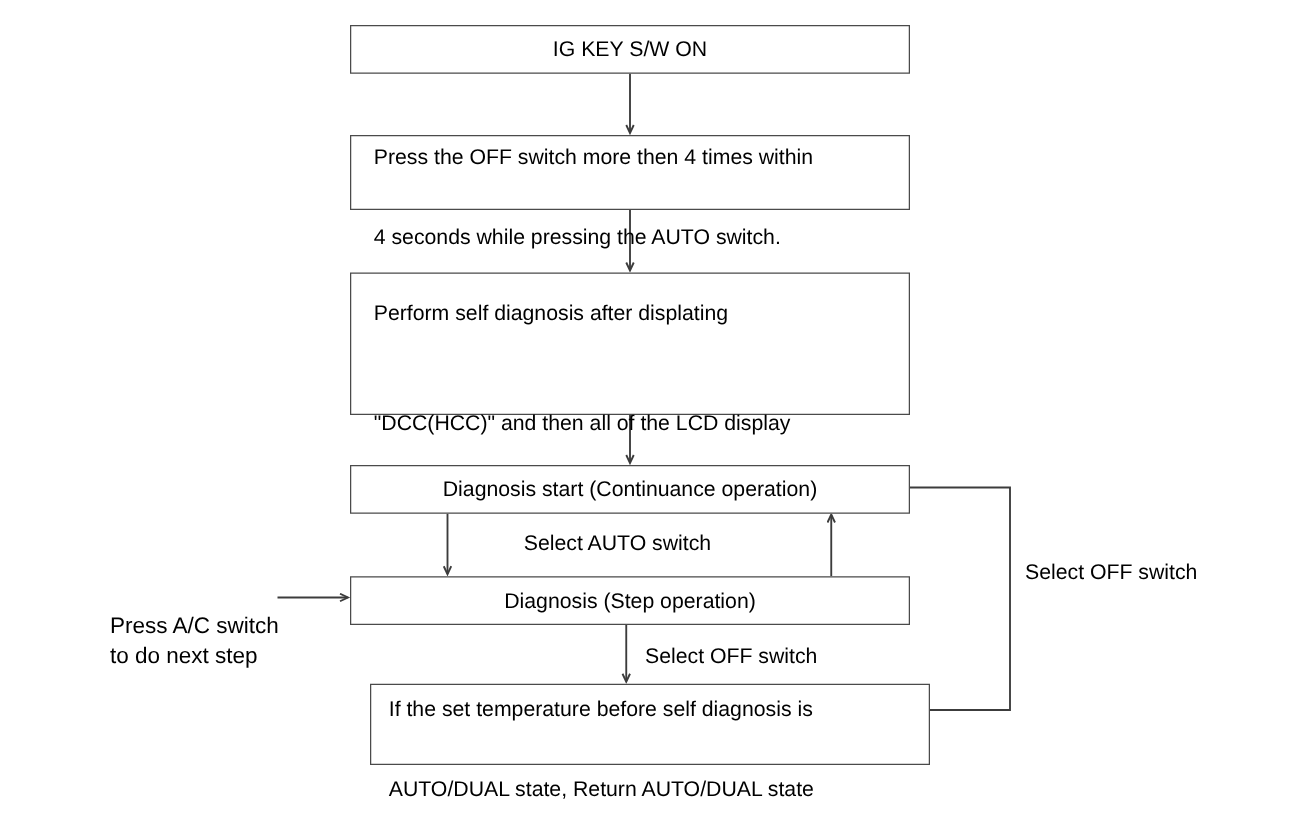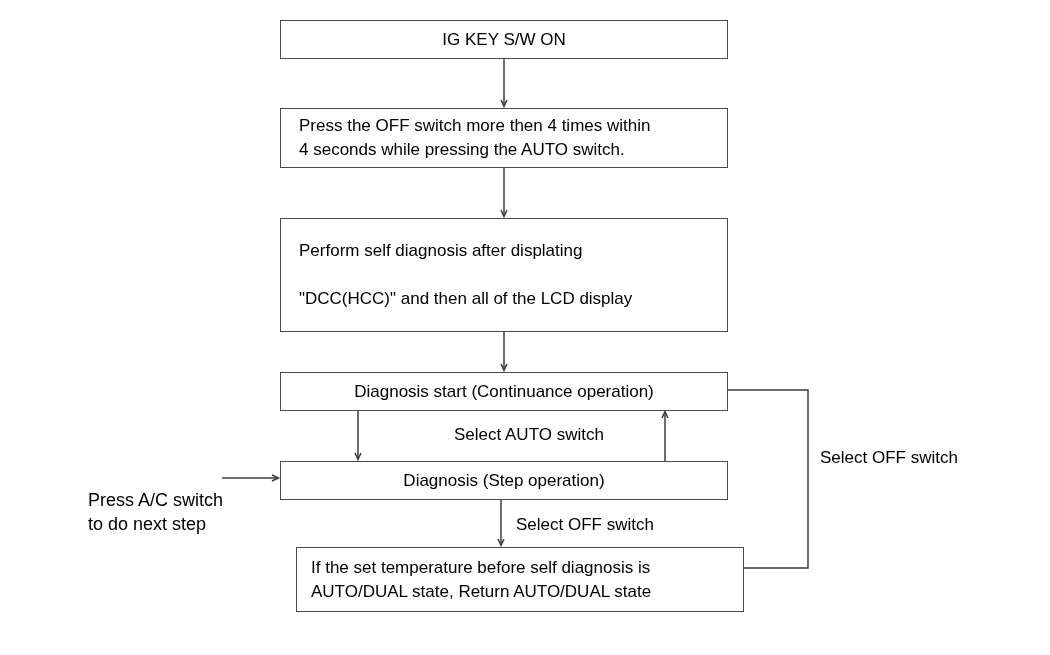--- a/index.html
+++ b/index.html
@@ -37,20 +37,21 @@
   .node.left {
     align-items: flex-start;
     text-align: left;
   }
   .node .line {
     white-space: pre;
     display: block;
   }
   .node.left .line {
     padding-left: 18px;
+    margin-top: 40px;
   }
   .edge-label {
     position: absolute;
     font-size: 17px;
     line-height: 22px;
     color: #000000;
     white-space: pre;
   }
   .side-note {
     position: absolute;
@@ -124,21 +125,21 @@
 
   <div class="node center" style="left:280px; top:372px; width:448px; height:39px;">
     <span class="line">Diagnosis start (Continuance operation)</span>
   </div>
 
   <div class="node left" style="left:296px; top:547px; width:448px; height:65px;">
     <span class="line" style="padding-left:14px;">If the set temperature before self diagnosis is</span>
     <span class="line" style="padding-left:14px;">AUTO/DUAL state, Return AUTO/DUAL state</span>
   </div>
 
-  <div class="edge-label" style="left:454px; top:424px;">Select AUTO switch</div>
+  <div class="edge-label" style="left:419px; top:424px;">Select AUTO switch</div>
 
   <div class="edge-label" style="left:516px; top:514px;">Select OFF switch</div>
 
   <div class="edge-label" style="left:820px; top:447px;">Select OFF switch</div>
 
   <div class="side-note" style="left:68px; top:464px;">
     <span class="line">Press A/C switch</span>
     <span class="line">to do next step</span>
   </div>
 

